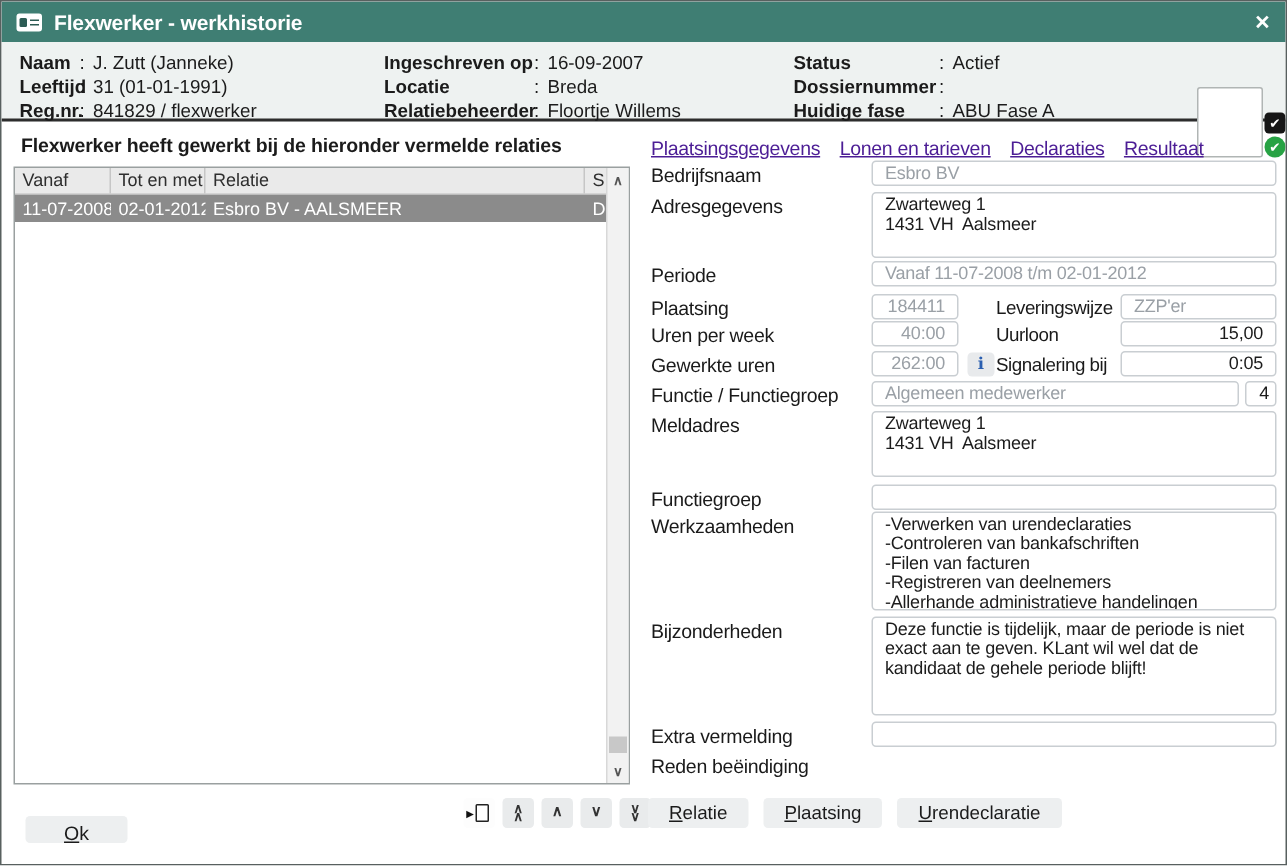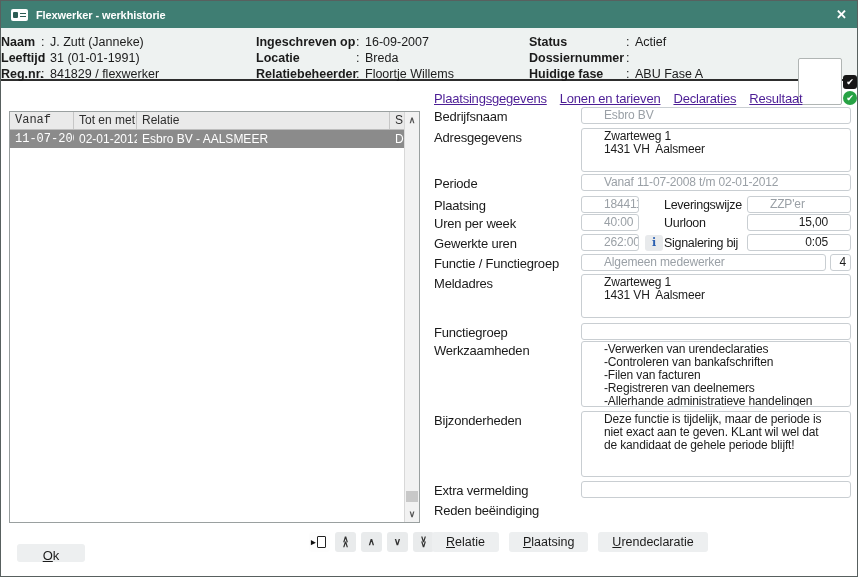--- a/index.html
+++ b/index.html
@@ -11,28 +11,28 @@
   body{font-family:"Liberation Sans", sans-serif; background:#fff; color:#1b1b1b;}
   .window{position:relative; width:858px; height:577px; border:1px solid #58605f; background:#fff; overflow:hidden;}
 
   
   .titlebar{position:absolute; left:0; top:0; width:100%; height:27px; background:var(--titlebar);
     display:flex; align-items:center; padding:0 10px; color:#fff;}
   .title-icon{width:17px; height:12px; background:#fff; border-radius:2px; position:relative; flex:0 0 auto;}
   .ti-photo{position:absolute; left:2px; top:3px; width:5px; height:6px; background:#2c5c54; border-radius:1px;}
   .ti-line{position:absolute; left:9px; height:1.5px; background:#2c5c54; width:6px;}
   .ti-line.l1{top:4px;} .ti-line.l2{top:7px;}
-  .title{font-size:11px; font-weight:bold; margin-left:8px; letter-spacing:-0.1px;}
+  .title{font-size:14px; font-weight:bold; margin-left:8px; letter-spacing:-0.1px;}
   .close{margin-left:auto; font-size:13px; font-weight:bold; cursor:default;}
 
   
   .pheader{position:absolute; left:0; top:27px; width:100%; height:53px; background:var(--header-bg);
     border-bottom:2px solid #2d2d2d; font-size:12.5px;}
   .hcol{position:absolute; top:6px;}
-  .hcol.c1{left:0; width:240px;}
+  .hcol.c1{left:12px; width:240px;}
   .hcol.c2{left:255px; width:270px;}
   .hcol.c3{left:528px; width:262px;}
   .hrow{display:flex; height:16px; line-height:16px; white-space:nowrap;}
   .hlabel{font-weight:bold;}
   .c1 .hlabel{width:40px;} .c2 .hlabel{width:100px;} .c3 .hlabel{width:97px;}
   .hcolon{width:9px;}
   .photo{position:absolute; left:797px; top:30px; width:44px; height:47px; background:#fff;
     border:1px solid #b0b5b4; border-radius:2px;}
   .chk-black{position:absolute; left:842px; top:47px; width:14px; height:14px; background:#161616;
     border-radius:3px; color:#fff; font-size:9px; line-height:14px; text-align:center;}
@@ -40,21 +40,21 @@
     border-radius:50%; color:#fff; font-size:9px; line-height:14px; text-align:center;}
 
   
   .caption{position:absolute; left:13px; top:88px; font-size:13px; font-weight:bold; letter-spacing:-0.1px;}
   .listbox{position:absolute; left:8px; top:110px; width:411px; height:412px;
     border:1px solid #9aa0a0; background:#fff; font-size:12px;}
   .lheader{display:flex; height:18px; line-height:17px; background:#EAEAEA; border-bottom:1px solid #bdbdbd;
     margin-right:15px; color:#2e2e2e;}
   .lheader .cell{border-right:1px solid #c6c6c6;}
   .cell{padding-left:5px; overflow:hidden; white-space:nowrap;}
-  .cv{width:64px; flex:0 0 auto;font-family:Liberation Mono, monospace;} .ct{width:63px; flex:0 0 auto;} .cr{flex:1 1 auto;} .cs{width:14px; flex:0 0 auto; border-right:none !important;}
+  .cv{width:64px; flex:0 0 auto;} .ct{width:63px; flex:0 0 auto;} .cr{flex:1 1 auto;} .cs{width:14px; flex:0 0 auto; border-right:none !important;}
   .lrow{display:flex; height:18px; line-height:18px; background:var(--selected-row); color:#fff; margin-right:15px;}
   .scrollbar{position:absolute; right:0; top:0; bottom:0; width:15px; background:#F2F2F2; border-left:1px solid #d8d8d8;}
   .sb-btn{position:absolute; left:0; width:14px; height:16px; text-align:center; font-size:9px; font-weight:bold;
     color:#555; line-height:16px;}
   .sb-up{top:0;} .sb-down{bottom:0;}
   .sb-thumb{position:absolute; left:1px; right:1px; bottom:20px; height:11px; background:#C8C8C8;}
 
   
   .ok-btn{position:absolute; left:16px; top:543px; width:68px; height:18px; background:var(--btn-bg);
     border:none; border-radius:3px; font-size:13px; text-align:center; line-height:23px; color:#1b1b1b;}
@@ -68,21 +68,21 @@
   .page-ico .sheet{position:absolute; right:0; top:0; width:9px; height:12px; border:1.5px solid #222; border-radius:1px; background:#fff;}
   .page-ico .arr{position:absolute; left:-2px; top:2px; font-size:9px; line-height:9px; color:#111;}
 
   
   .tabs{position:absolute; left:433px; top:90px; display:flex; gap:13px; font-size:13px; letter-spacing:-0.2px;}
   .tab{text-decoration:underline; color:#4c1d95; white-space:nowrap;}
   .flabel{position:absolute; left:433px; font-size:13px; letter-spacing:-0.2px; color:#1a1a1a; white-space:nowrap;}
   .ilabel{position:absolute; font-size:12.5px; letter-spacing:-0.3px; color:#1a1a1a; white-space:nowrap;}
   .fbox{position:absolute; left:580px; width:270px; height:17px; border:1px solid var(--field-border);
     border-radius:3px; background:#fff; font-size:12px; letter-spacing:-0.15px; line-height:13px;
-    padding:1px 22px; color:#1c1c1c; white-space:pre-wrap; overflow:hidden;}
+    padding:1px 8px; color:#1c1c1c; white-space:pre-wrap; overflow:hidden;}
   .fbox.dis{color:var(--disabled-text);}
   .fbox.num{text-align:right;}
   .info-btn{position:absolute; left:644px; top:234px; width:18px; height:16px; background:#E8EAEC; border-radius:3px;
     text-align:center; line-height:15px; font-family:"DejaVu Serif", serif; font-weight:bold; font-size:11px;
     color:var(--info-blue);}
   .act-btns{position:absolute; left:431px; top:531px; display:flex; gap:10px;}
   .act-btn{height:20px; background:var(--btn-bg); border:none; border-radius:3px; font-size:12.5px;
     padding:0 14px; line-height:20px; color:#1b1b1b; white-space:nowrap;}
 </style>
 </head>
@@ -150,20 +150,21 @@
           <span class="hlabel">Huidige fase</span>
           <span class="hcolon">:</span>
           <span class="hvalue">ABU Fase A</span>
         </div>
     </div>
     <div class="photo"></div>
     <div class="chk-black">✔</div>
     <div class="chk-green">✔</div>
   </div>
 
+  <div class="caption">Flexwerker heeft gewerkt bij de hieronder vermelde relaties</div>
   <div class="listbox">
     <div class="lheader">
       <div class="cell cv">Vanaf</div>
       <div class="cell ct">Tot en met</div>
       <div class="cell cr">Relatie</div>
       <div class="cell cs">S</div>
     </div>
     <div class="lrow">
       <div class="cell cv">11-07-2008</div>
       <div class="cell ct">02-01-2012</div>

